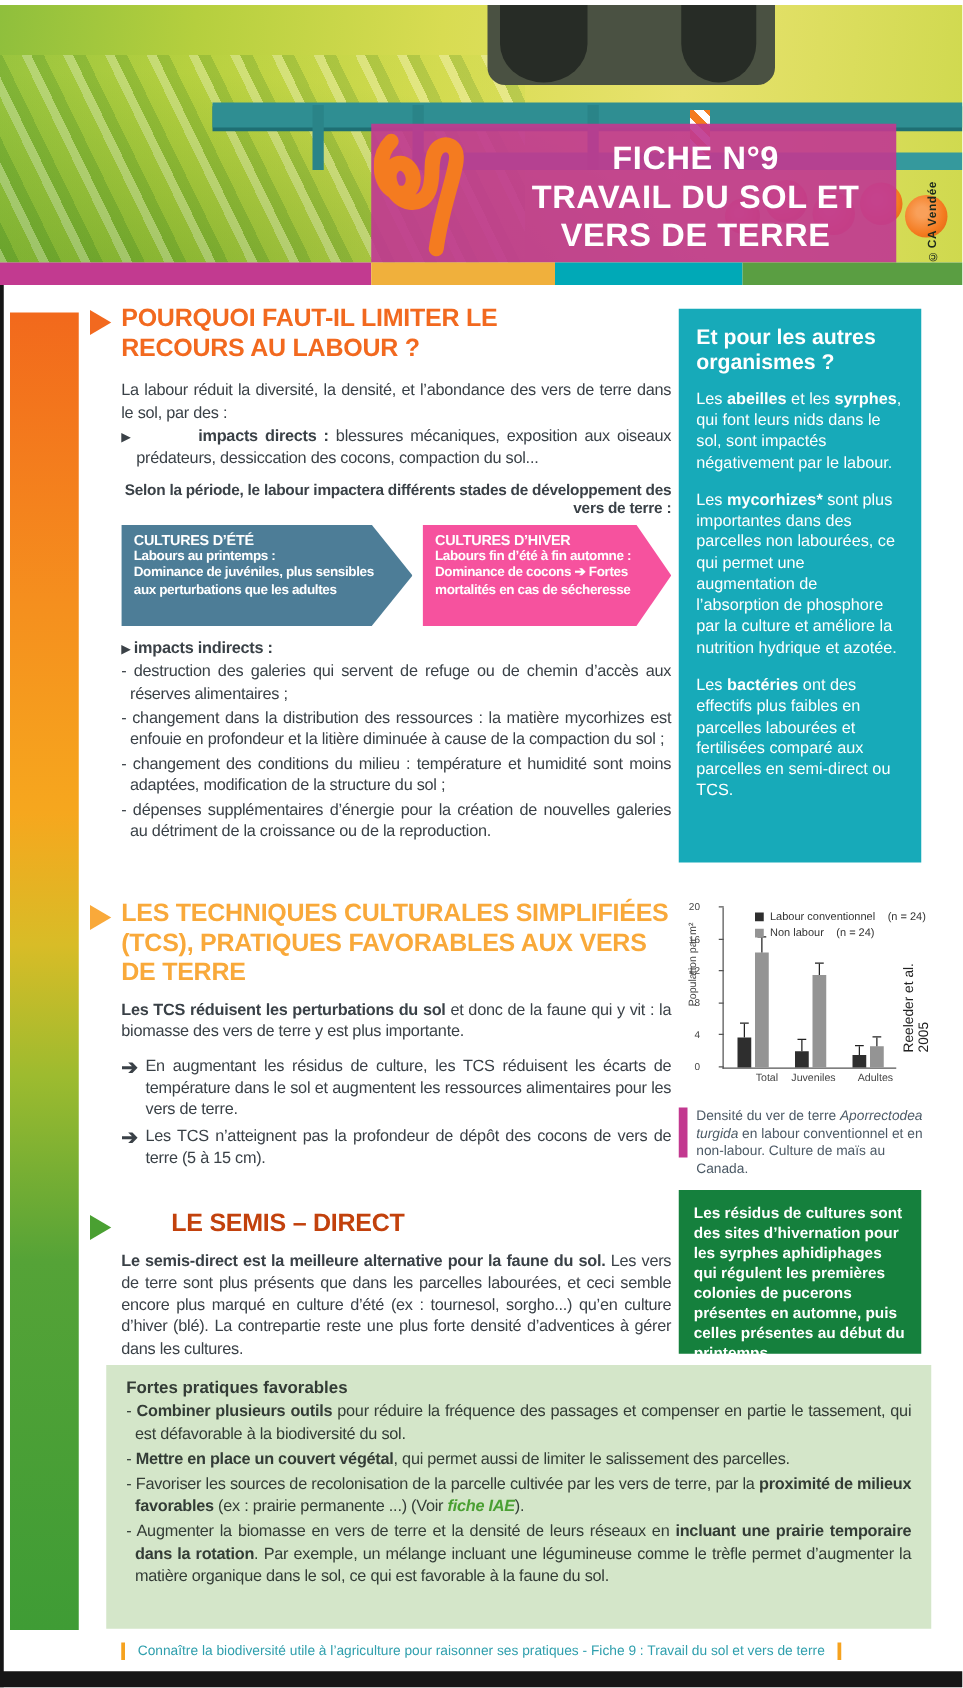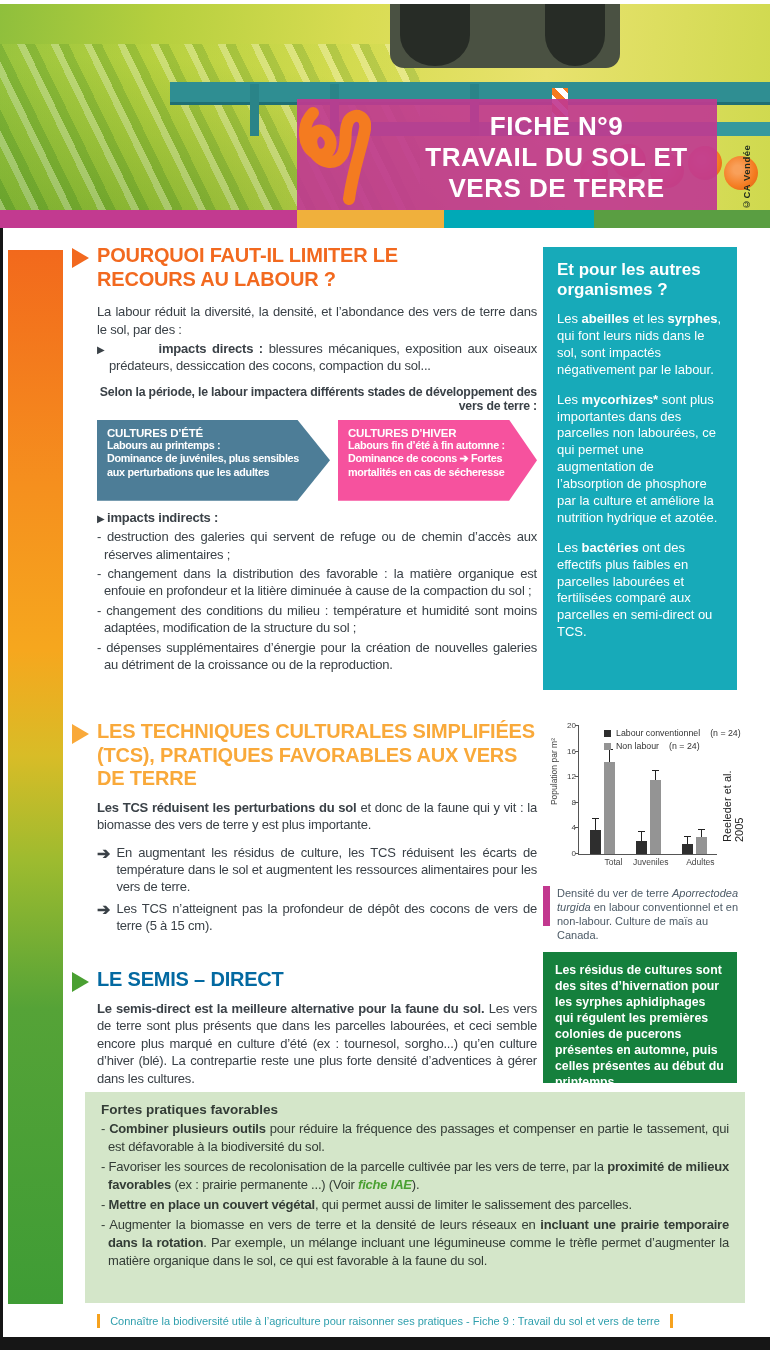--- a/index.html
+++ b/index.html
@@ -38,21 +38,21 @@
   #left-edge{left:0;top:228px;width:3px;height:1122px;background:#151515;}
   #bottom-bar{left:0;top:1337px;width:770px;height:13px;background:#161616;}
   
   .sec{left:72px;width:465px;}
   .h-row{display:flex;gap:8px;}
   .tri{width:0;height:0;border-top:10px solid transparent;border-bottom:10px solid transparent;margin-top:4px;flex:0 0 auto;}
   .tri.or{border-left:17px solid #f2691f;}
   .tri.ye{border-left:17px solid #f9a93a;}
   .tri.gr{border-left:17px solid #4aa032;}
   h2{margin:0;font-size:20px;line-height:1.18;font-weight:bold;white-space:pre-line;letter-spacing:-.2px;}
-  h2.or{color:#f2691f;} h2.ye{color:#f9a93a;} h2.gr{color:#0369a1;}
+  h2.or{color:#f2691f;} h2.ye{color:#f9a93a;} h2.gr{color:#c2410c;margin-left:40px;}
   .body-txt{font-size:13px;line-height:1.34;letter-spacing:-.2px;text-align:justify;}
   .sec .content{padding-left:25px;}
   .mt2{margin-top:2px;}.mt8{margin-top:8px;}.mt10{margin-top:10px;}.mt12{margin-top:12px;}
   .hang12{padding-left:12px;text-indent:-12px;}
   .period{font-size:12.3px;font-weight:bold;letter-spacing:-.2px;text-align:right;}
   .tri-glyph{font-size:10px;}
   .li{padding-left:7px;text-indent:-7px;margin-bottom:2px;}
   
   #arrows{display:flex;gap:8px;margin-top:7px;justify-content:space-between;}
   .arrow{height:81px;color:#fff;padding:7px 28px 7px 10px;box-sizing:border-box;
@@ -69,21 +69,21 @@
      padding:13px 14px;box-sizing:border-box;}
   #org-box h3{margin:0 0 12px;font-size:17px;line-height:1.15;white-space:pre-line;}
   #org-box p{margin:0 0 13px;font-size:13px;line-height:1.3;}
   
   #chart{left:548px;top:710px;width:197px;height:176px;background:#fff;}
   #ylabel{position:absolute;left:1px;top:28px;writing-mode:vertical-rl;transform:rotate(180deg);
      font-size:8.5px;color:#444;}
   #plot{position:absolute;left:30px;top:16px;width:138px;height:128px;
      border-left:1.3px solid #555;border-bottom:1.3px solid #555;}
   #yticks{position:absolute;left:12px;top:16px;width:16px;height:128px;}
-  .ytick{position:absolute;right:0;font-size:8px;color:#444;}
+  .ytick{position:absolute;right:16px;font-size:8px;color:#444;}
   .ymark{position:absolute;left:-4px;width:4px;height:1px;background:#555;}
   .groups{position:absolute;left:0;top:0;width:100%;height:100%;display:flex;justify-content:space-around;align-items:flex-end;}
   .group{position:relative;display:flex;align-items:flex-end;gap:3px;height:100%;}
   .barcell{position:relative;width:11px;height:100%;display:flex;align-items:flex-end;}
   .bar{width:100%;}
   .err{position:absolute;left:5px;width:1px;background:#222;}
   .errcap{position:absolute;left:2px;width:7px;height:1px;background:#222;}
   .xlab{position:absolute;top:100%;left:-8px;right:-8px;margin-top:3px;font-size:8.5px;color:#444;text-align:right;}
   #legend{position:absolute;left:56px;top:18px;font-size:8.8px;color:#333;}
   .leg-row{display:flex;align-items:center;gap:5px;margin-bottom:3px;}
@@ -172,21 +172,21 @@
         <div class="arrow pink">
           <div class="a-title">CULTURES D’HIVER</div>
           <div class="a-body">Labours fin d’été à fin automne :
 Dominance de cocons ➔ Fortes
 mortalités en cas de sécheresse</div>
         </div>
       </div>
       <div class="body-txt mt8"><span class="tri-glyph">▶ </span><span style="font-weight: bold;">impacts indirects :</span></div>
       <div class="body-txt mt2">
           <div class="li">- destruction des galeries qui servent de refuge ou de chemin d’accès aux réserves alimentaires ;</div>
-          <div class="li">- changement dans la distribution des favorable : la matière organique est enfouie en profondeur et la litière diminuée à cause de la compaction du sol ;</div>
+          <div class="li">- changement dans la distribution des ressources : la matière mycorhizes est enfouie en profondeur et la litière diminuée à cause de la compaction du sol ;</div>
           <div class="li">- changement des conditions du milieu : température et humidité sont moins adaptées, modification de la structure du sol ;</div>
           <div class="li">- dépenses supplémentaires d’énergie pour la création de nouvelles galeries au détriment de la croissance ou de la reproduction.</div>
         </div>
     </div>
   </div>
 
   <div class="abs sec" style="top:720px;">
     <div class="h-row">
       <div class="tri ye"></div>
       <h2 class="ye">LES TECHNIQUES CULTURALES SIMPLIFIÉES
@@ -304,22 +304,22 @@
     <div id="cap-bar"></div>
     <div id="cap-text"><span>Densité du ver de terre </span><span style="font-style: italic;">Aporrectodea turgida</span><span> en labour conventionnel et en non-labour. Culture de maïs au Canada.</span></div>
   </div>
 
   <div class="abs" id="syr-box">Les résidus de cultures sont des sites d’hivernation pour les syrphes aphidiphages qui régulent les premières colonies de pucerons présentes en automne, puis celles présentes au début du printemps.</div>
 
   <div class="abs" id="practices">
     <div class="p-title">Fortes pratiques favorables</div>
     <div>
         <div class="li"><span>- </span><span style="font-weight: bold;">Combiner plusieurs outils</span><span> pour réduire la fréquence des passages et compenser en partie le tassement, qui est défavorable à la biodiversité du sol.</span></div>
+        <div class="li"><span>- </span><span style="font-weight: bold;">Mettre en place un couvert végétal</span><span>, qui permet aussi de limiter le salissement des parcelles.</span></div>
         <div class="li"><span>- Favoriser les sources de recolonisation de la parcelle cultivée par les vers de terre, par la </span><span style="font-weight: bold;">proximité de milieux favorables</span><span> (ex : prairie permanente ...) (Voir </span><span class="link-green">fiche IAE</span><span>).</span></div>
-        <div class="li"><span>- </span><span style="font-weight: bold;">Mettre en place un couvert végétal</span><span>, qui permet aussi de limiter le salissement des parcelles.</span></div>
         <div class="li"><span>- Augmenter la biomasse en vers de terre et la densité de leurs réseaux en </span><span style="font-weight: bold;">incluant une prairie temporaire dans la rotation</span><span>. Par exemple, un mélange incluant une légumineuse comme le trèfle permet d’augmenter la matière organique dans le sol, ce qui est favorable à la faune du sol.</span></div>
       </div>
   </div>
 
   <div class="abs" id="footer">
     <div class="fbar"></div>
     <div id="footer-text">Connaître la biodiversité utile à l’agriculture pour raisonner ses pratiques - Fiche 9 : Travail du sol et vers de terre</div>
     <div class="fbar"></div>
   </div>
 

